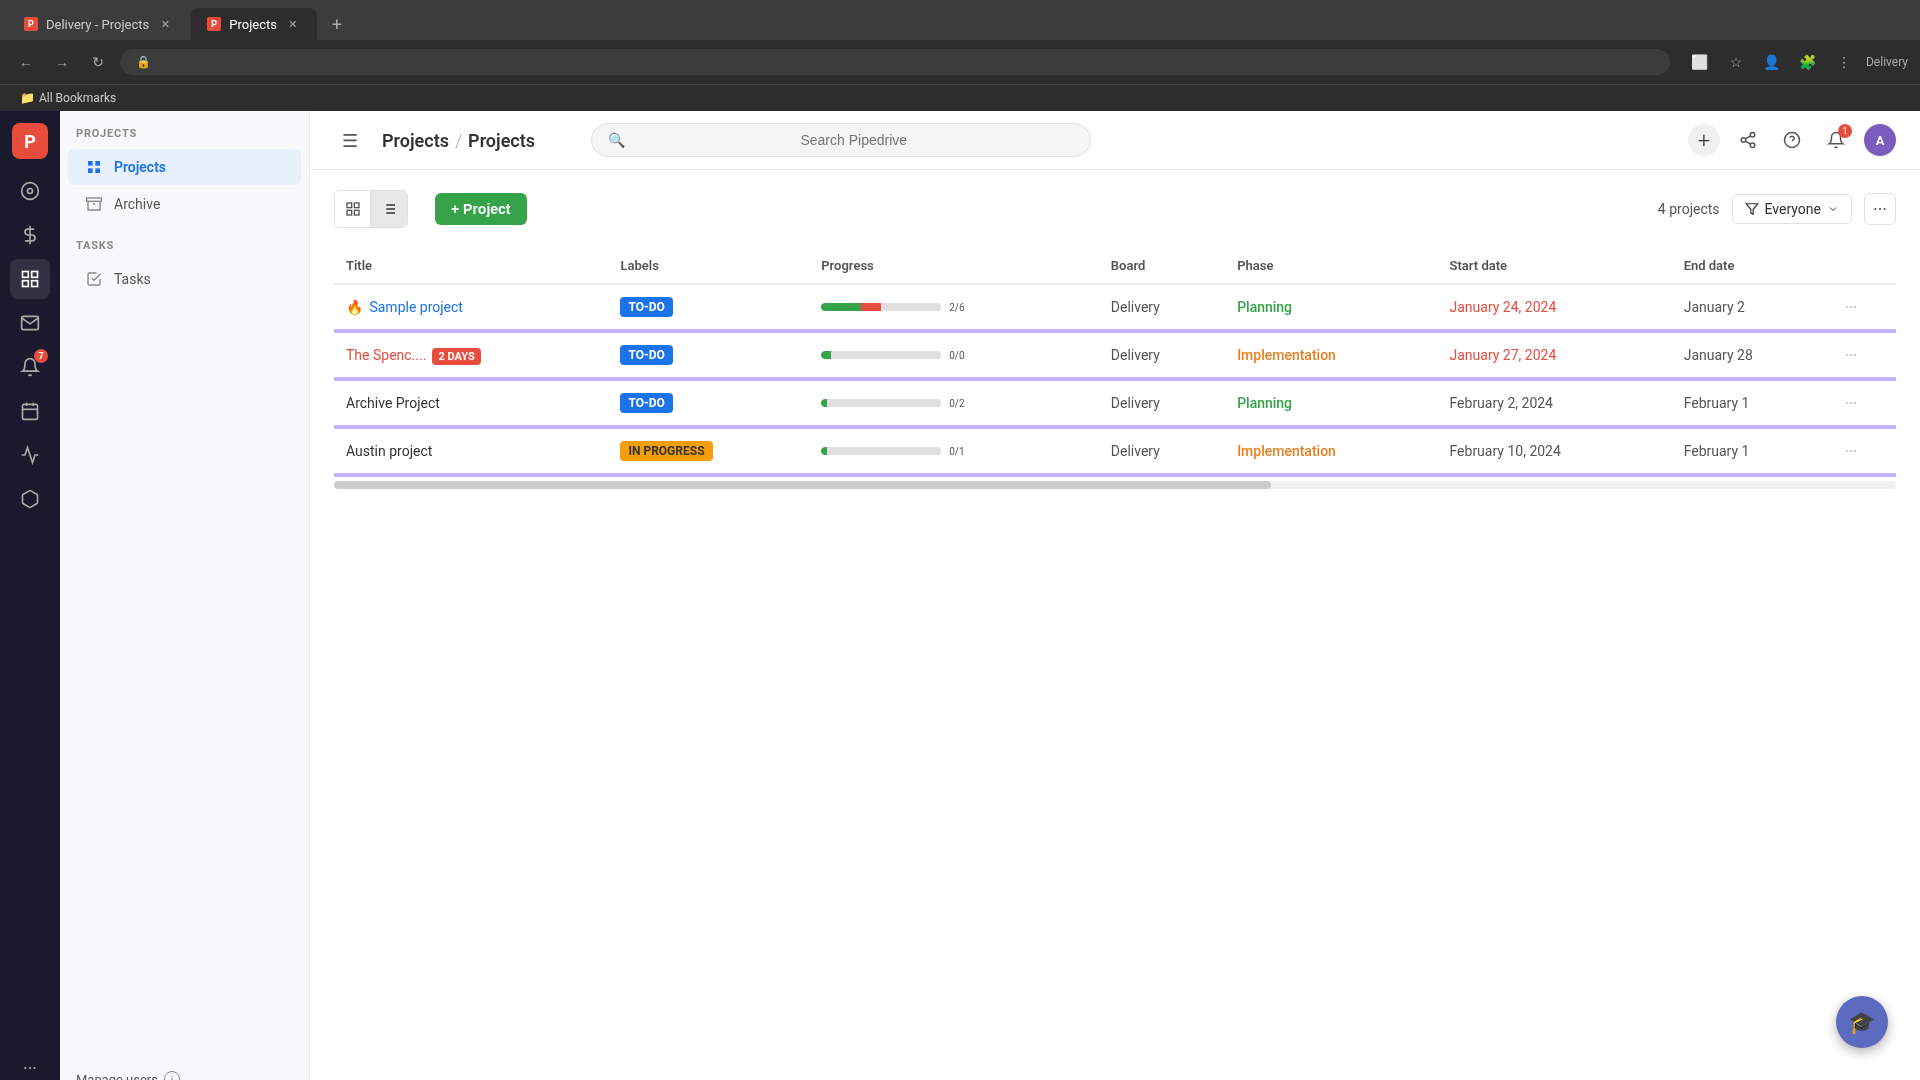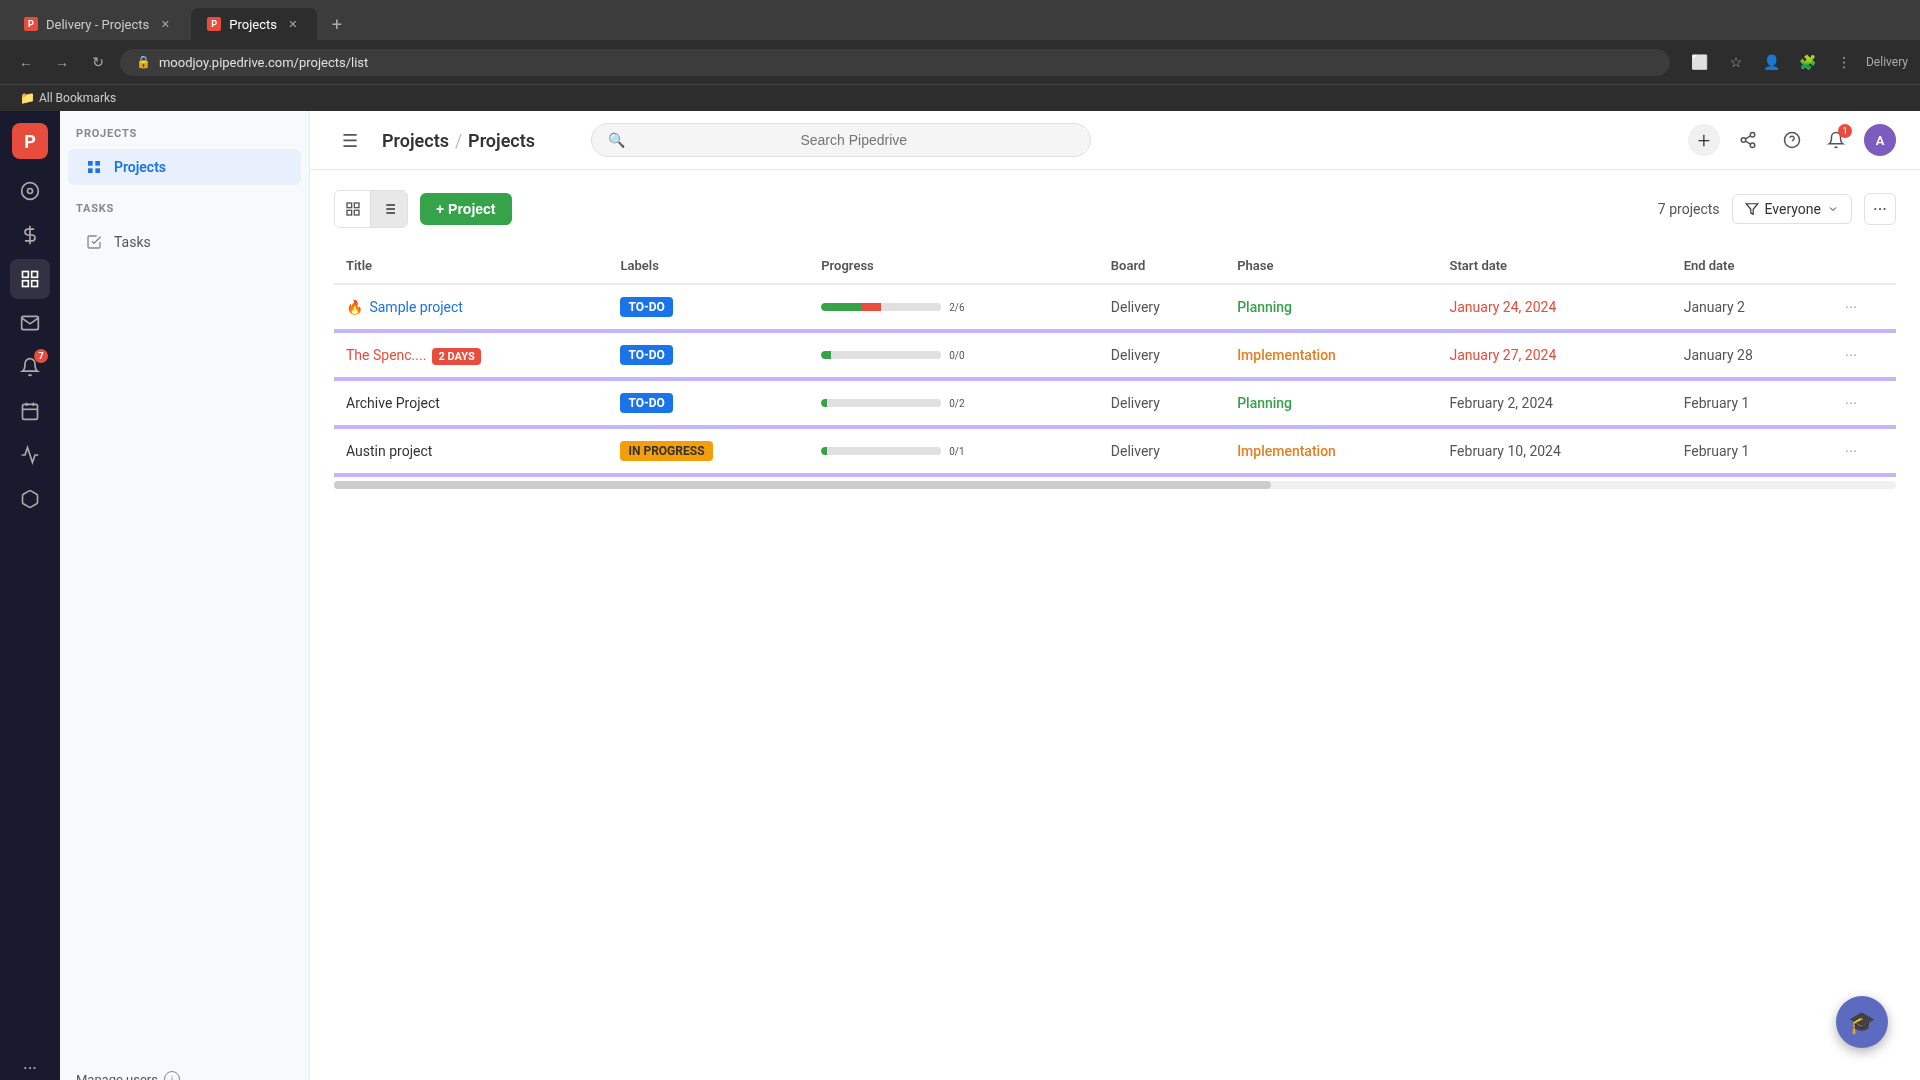--- a/index.html
+++ b/index.html
@@ -54,21 +54,21 @@
     .search-box { display: flex; align-items: center; gap: 8px; background: #f5f5f5; border: 1px solid #e0e0e0; border-radius: 24px; padding: 8px 16px; }
     .search-icon { color: #aaa; font-size: 14px; }
     .search-input { background: none; border: none; outline: none; font-size: 14px; color: #555; width: 100%; text-align: center; }
     .header-actions { display: flex; align-items: center; gap: 12px; margin-left: auto; }
     .header-icon-btn { width: 32px; height: 32px; display: flex; align-items: center; justify-content: center; cursor: pointer; color: #555; font-size: 18px; border-radius: 50%; position: relative; }
     .header-badge { position: absolute; top: 0; right: 0; background: #e74c3c; color: white; font-size: 9px; border-radius: 50%; width: 14px; height: 14px; display: flex; align-items: center; justify-content: center; }
     .avatar { width: 32px; height: 32px; border-radius: 50%; background: #7c5cbf; display: flex; align-items: center; justify-content: center; color: white; font-size: 13px; font-weight: 600; cursor: pointer; }
 
     
     .projects-area { flex: 1; padding: 20px 24px; overflow-y: auto; }
-    .projects-toolbar { display: flex; align-items: center; gap: 12px; margin-bottom: 20px; }
+    .projects-toolbar { display: flex; align-items: center; gap: 27px; margin-bottom: 20px; }
     .view-btn { width: 36px; height: 36px; display: flex; align-items: center; justify-content: center; border: 1px solid #e0e0e0; border-radius: 6px; cursor: pointer; color: #555; font-size: 16px; background: #fff; }
     .view-btn.active { background: #e8e8e8; color: #333; }
     .view-toggle { display: flex; border: 1px solid #e0e0e0; border-radius: 6px; overflow: hidden; }
     .view-toggle .view-btn { border: none; border-radius: 0; border-right: 1px solid #e0e0e0; }
     .view-toggle .view-btn:last-child { border-right: none; }
     .add-project-btn { display: flex; align-items: center; gap: 6px; background: #36a249; color: white; border: none; border-radius: 6px; padding: 8px 16px; font-size: 14px; font-weight: 600; cursor: pointer; }
     .toolbar-right { display: flex; align-items: center; gap: 12px; margin-left: auto; }
     .project-count { font-size: 14px; color: #555; }
     .filter-btn { display: flex; align-items: center; gap: 6px; border: 1px solid #e0e0e0; border-radius: 6px; padding: 6px 12px; font-size: 14px; color: #333; cursor: pointer; background: #fff; }
     .more-btn { width: 32px; height: 32px; display: flex; align-items: center; justify-content: center; border: 1px solid #e0e0e0; border-radius: 6px; cursor: pointer; color: #555; font-size: 18px; background: #fff; }
@@ -126,21 +126,20 @@
       <span class="tab-close">✕</span>
     </div>
     <div class="tab-new">+</div>
   </div>
   <div class="browser-toolbar">
     <div class="nav-btn">←</div>
     <div class="nav-btn">→</div>
     <div class="nav-btn">↻</div>
     <div class="address-bar">
       <span class="address-bar-icon">🔒</span>
-      <span class="address-text">moodjoy.pipedrive.com/projects/list</span>
     </div>
     <div class="toolbar-icons">
       <div class="toolbar-icon">⬜</div>
       <div class="toolbar-icon">☆</div>
       <div class="toolbar-icon">👤</div>
       <div class="toolbar-icon">🧩</div>
       <div class="toolbar-icon">⋮</div>
       <span class="incognito-label">Delivery</span>
     </div>
   </div>
@@ -223,20 +222,30 @@
               <rect x="3" y="3" width="7" height="7"></rect>
               <rect x="14" y="3" width="7" height="7"></rect>
               <rect x="14" y="14" width="7" height="7"></rect>
               <rect x="3" y="14" width="7" height="7"></rect>
             </svg>
         </div>
         <span>Projects</span>
       </div>
 
 
+      <div class="sidebar-item">
+        <div class="sidebar-item-icon">
+          <svg width="16" height="16" viewBox="0 0 24 24" fill="none" stroke="#888" stroke-width="2">
+              <polyline points="21 8 21 21 3 21 3 8"></polyline>
+              <rect x="1" y="3" width="22" height="5"></rect>
+              <line x1="10" y1="12" x2="14" y2="12"></line>
+            </svg>
+        </div>
+        <span>Archive</span>
+      </div>
 
       <div class="sidebar-tasks-label">TASKS</div>
 
       <div class="sidebar-item">
         <div class="sidebar-item-icon">
           <svg width="16" height="16" viewBox="0 0 24 24" fill="none" stroke="#888" stroke-width="2">
               <path d="M9 11l3 3L22 4"></path>
               <path d="M21 12v7a2 2 0 0 1-2 2H5a2 2 0 0 1-2-2V5a2 2 0 0 1 2-2h11"></path>
             </svg>
         </div>
@@ -315,21 +324,21 @@
                 <line x1="3" y1="6" x2="3.01" y2="6"></line>
                 <line x1="3" y1="12" x2="3.01" y2="12"></line>
                 <line x1="3" y1="18" x2="3.01" y2="18"></line>
               </svg>
           </div>
         </div>
         <button class="add-project-btn">
           <span>+ Project</span>
         </button>
         <div class="toolbar-right">
-          <span class="project-count">7 projects</span>
+          <span class="project-count">4 projects</span>
           <div class="filter-btn">
             <svg width="14" height="14" viewBox="0 0 24 24" fill="none" stroke="currentColor" stroke-width="2">
                 <polygon points="22 3 2 3 10 12.46 10 19 14 21 14 12.46 22 3"></polygon>
               </svg>
             <span>Everyone</span>
             <svg width="12" height="12" viewBox="0 0 24 24" fill="none" stroke="currentColor" stroke-width="2">
                 <polyline points="6 9 12 15 18 9"></polyline>
               </svg>
           </div>
           <div class="more-btn">···</div>

